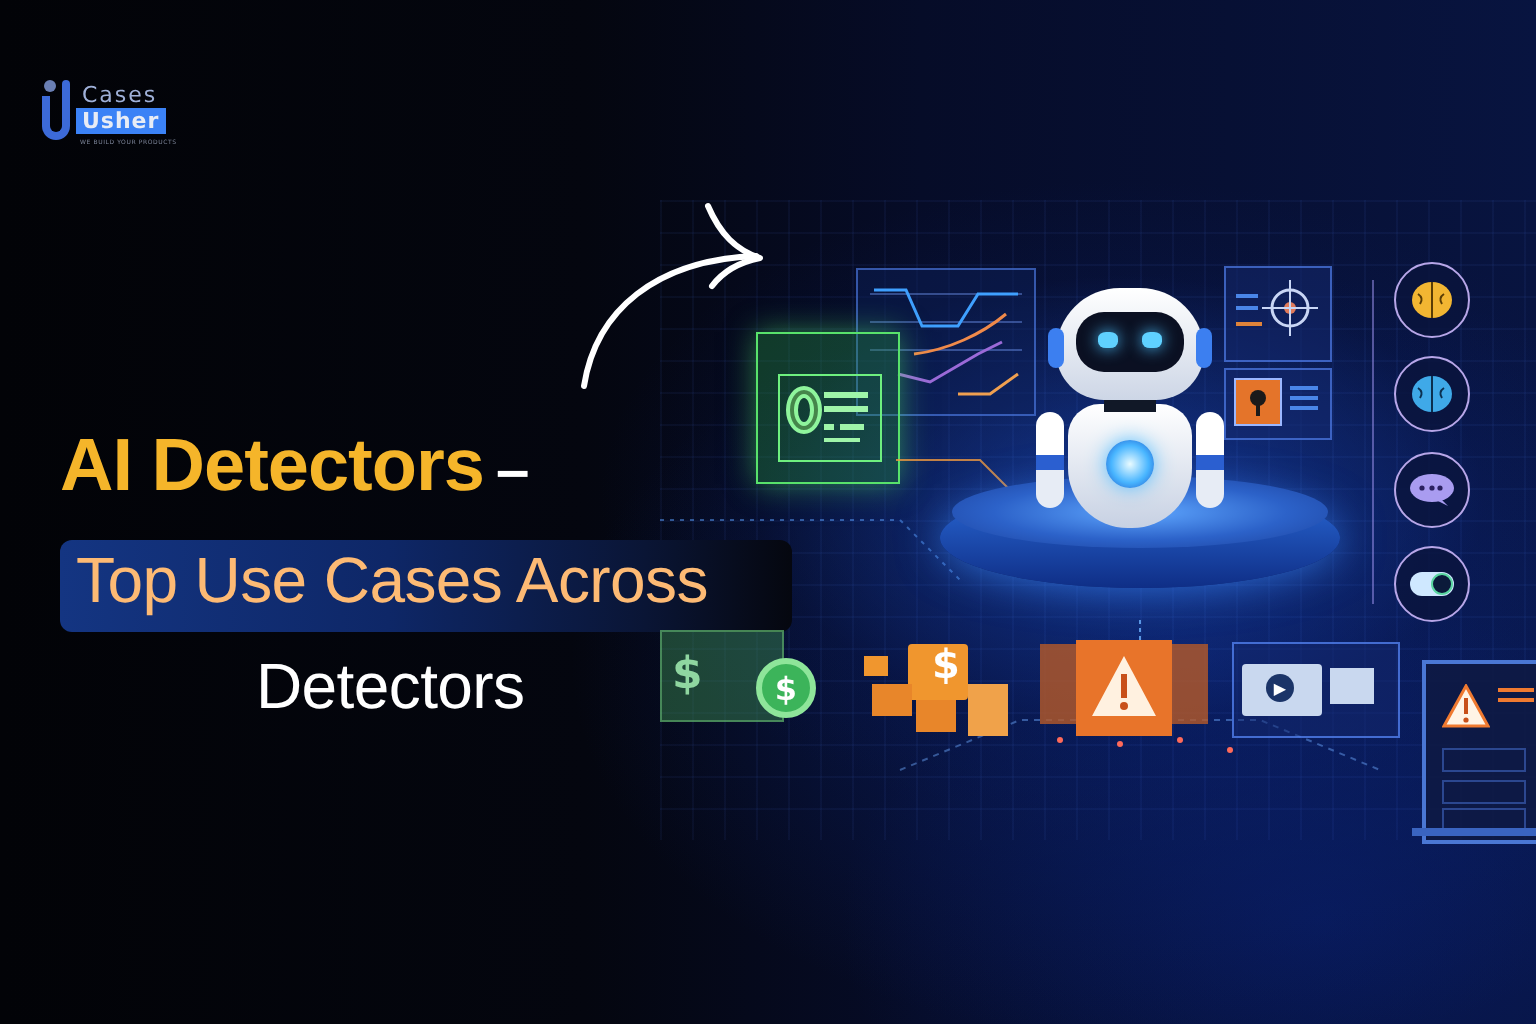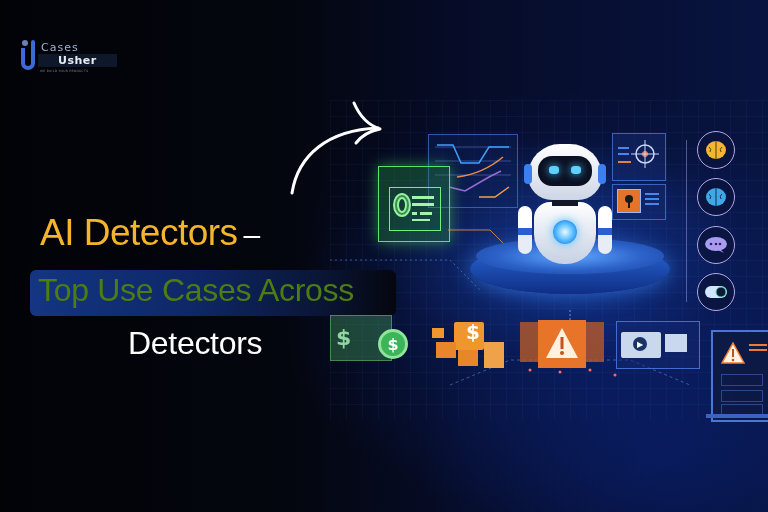--- a/index.html
+++ b/index.html
@@ -25,36 +25,36 @@
   }
   
   .logo { position: absolute; left: 20px; top: 37px; width: 80px; height: 36px; }
   .logo-dot { position: absolute; left: 2px; top: 3px; width: 6px; height: 6px; border-radius: 50%; background: #6a7fb4; }
   .logo-u {
     position: absolute; left: 1px; top: 11px; width: 14px; height: 22px;
     border: 4px solid #3c6ad8; border-top: none; border-radius: 0 0 10px 10px; box-sizing: border-box;
   }
   .logo-u-right { position: absolute; left: 11px; top: 3px; width: 4px; height: 20px; background: #3c6ad8; border-radius: 2px; }
   .logo-idea { position: absolute; left: 21px; top: 4px; font-size: 11px; color: #9fb0d8; letter-spacing: 1px; font-family: "DejaVu Sans", sans-serif; }
-  .logo-usher { position: absolute; left: 18px; top: 17px; padding: 0 20px; font-size: 11px; font-weight: bold; color: #e8ecf5; background: #0f172a; letter-spacing: 0.5px; }
+  .logo-usher { position: absolute; left: 18px; top: 17px; padding: 0 3px; font-size: 11px; font-weight: bold; color: #e8ecf5; background: #3b82f6; letter-spacing: 0.5px; }
   .logo-tag { position: absolute; left: 20px; top: 32px; font-size: 3px; color: #7d8599; letter-spacing: 0.3px; white-space: nowrap; }
 
   
   .h1 {
-    position: absolute; left: 40px; top: 212px; white-space: nowrap;
-    font-family: "Liberation Sans", sans-serif; font-weight: normal; font-size: 37px; color: #f5b52a; letter-spacing: -0.5px;
+    position: absolute; left: 30px; top: 212px; white-space: nowrap;
+    font-family: "Liberation Sans", sans-serif; font-weight: bold; font-size: 37px; color: #f5b52a; letter-spacing: -0.5px;
   }
   .h1-dash { color: #ffffff; font-size: 30px; margin-left: 6px; }
   .h2-box {
     position: absolute; left: 30px; top: 270px; width: 366px; height: 46px; border-radius: 6px;
     background: linear-gradient(90deg, #143582 0%, #0e2767 45%, #0a1535 80%, #05070f 100%);
   }
   .h2 {
     position: absolute; left: 38px; top: 272px; white-space: nowrap;
-    font-family: "Liberation Sans", sans-serif; font-size: 32px; color: #4d7c0f; letter-spacing: -0.3px;
+    font-family: "Liberation Sans", sans-serif; font-size: 32px; color: #fdba74; letter-spacing: -0.3px;
   }
   .h3 {
     position: absolute; left: 128px; top: 325px; white-space: nowrap;
     font-family: "Liberation Sans", sans-serif; font-size: 32px; color: #ffffff; letter-spacing: -0.3px;
   }
 
   .arrow { position: absolute; left: 280px; top: 95px; }
 
   
   .panel-chart {

